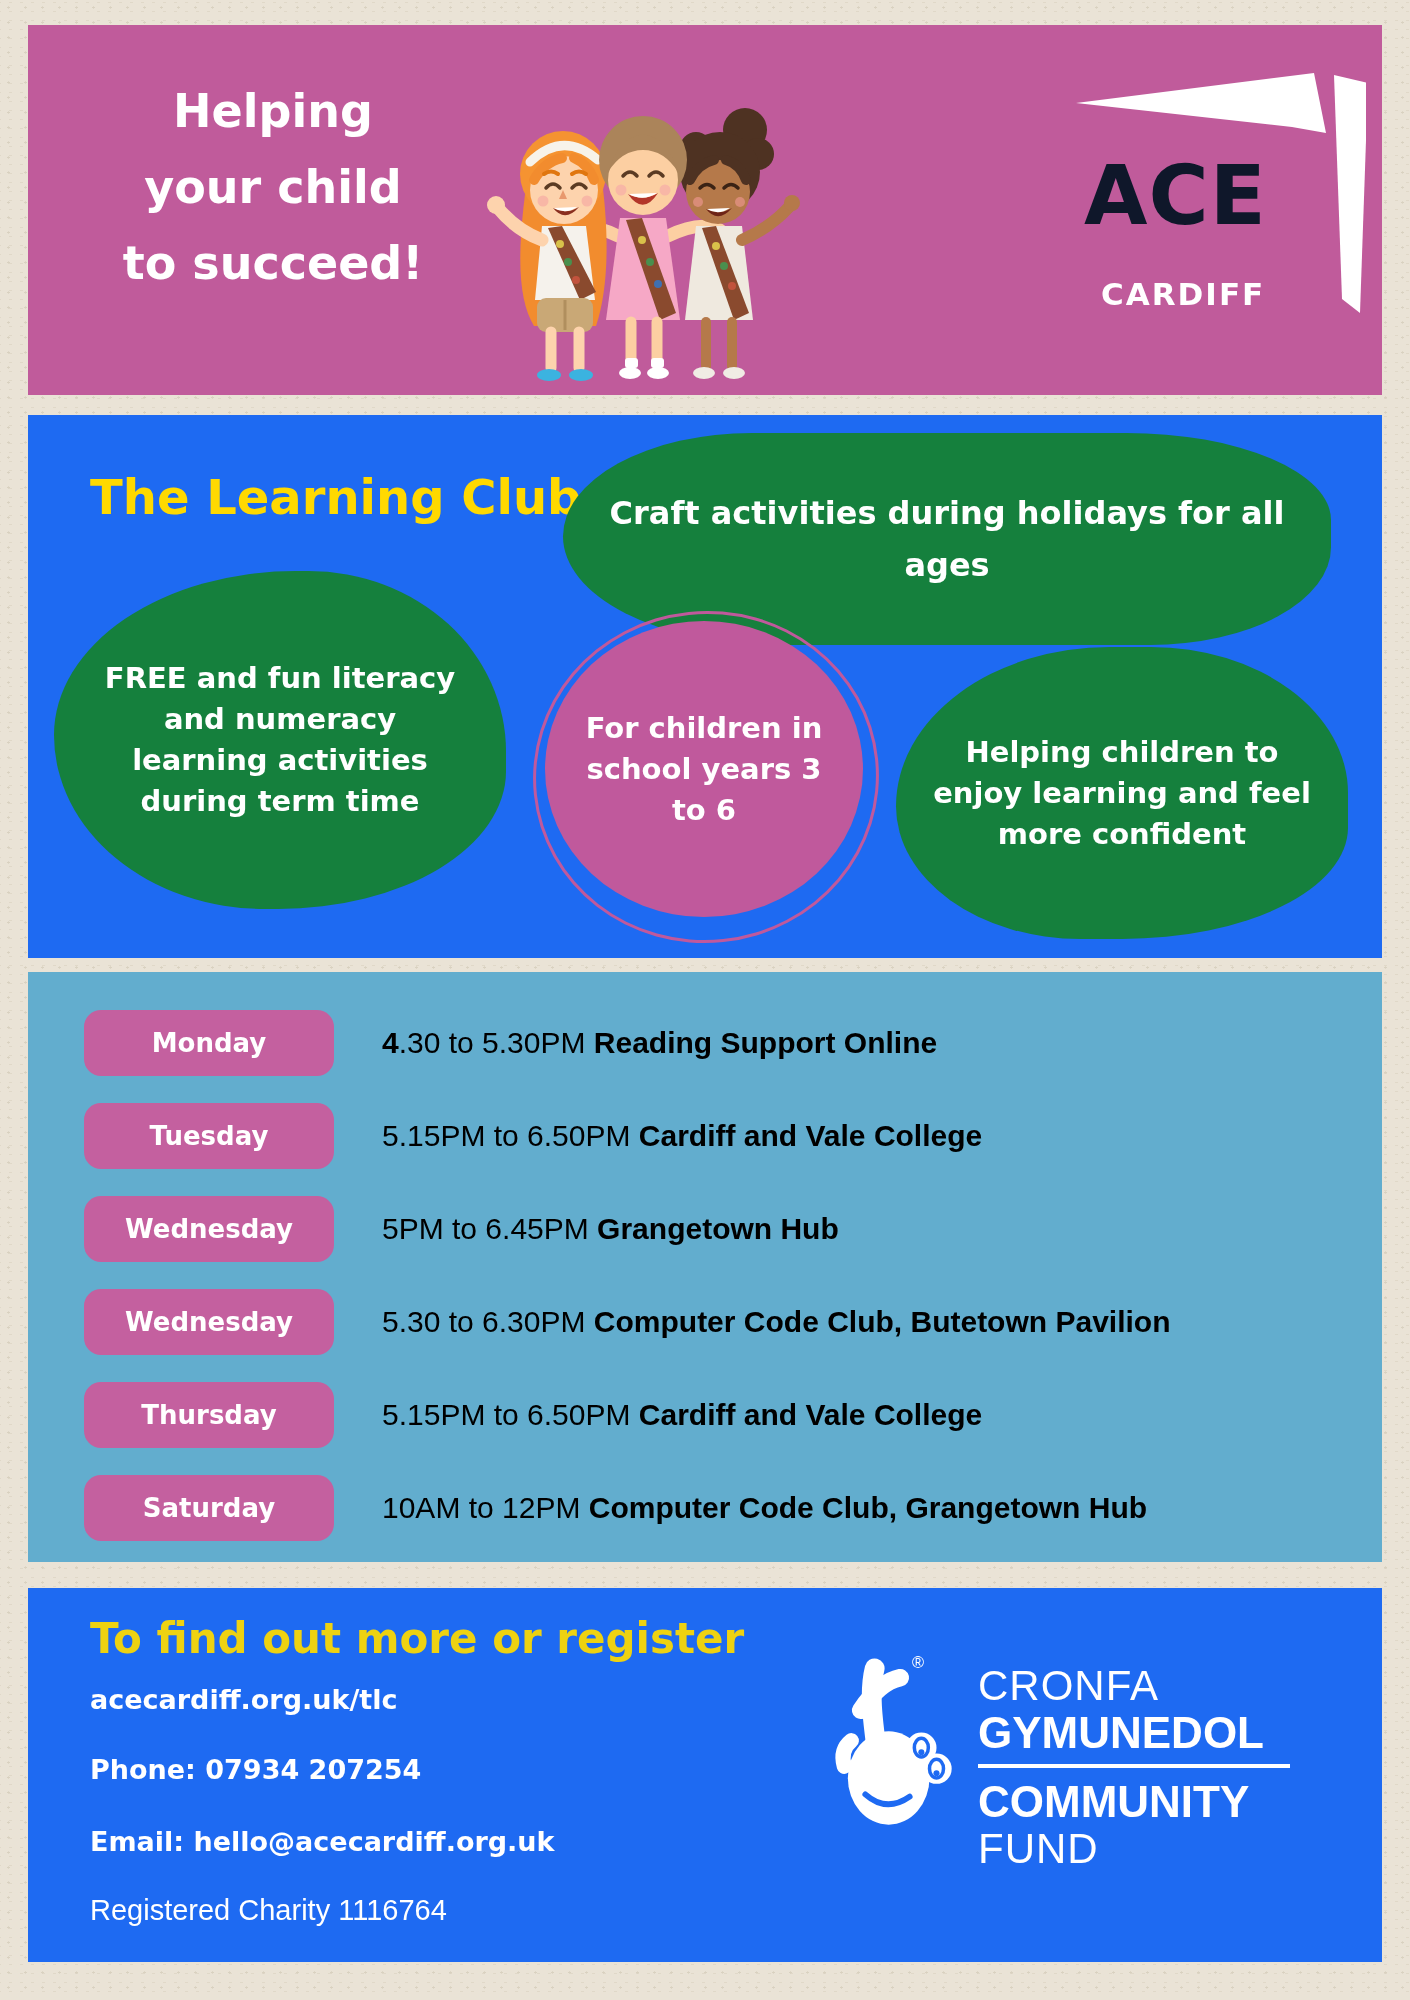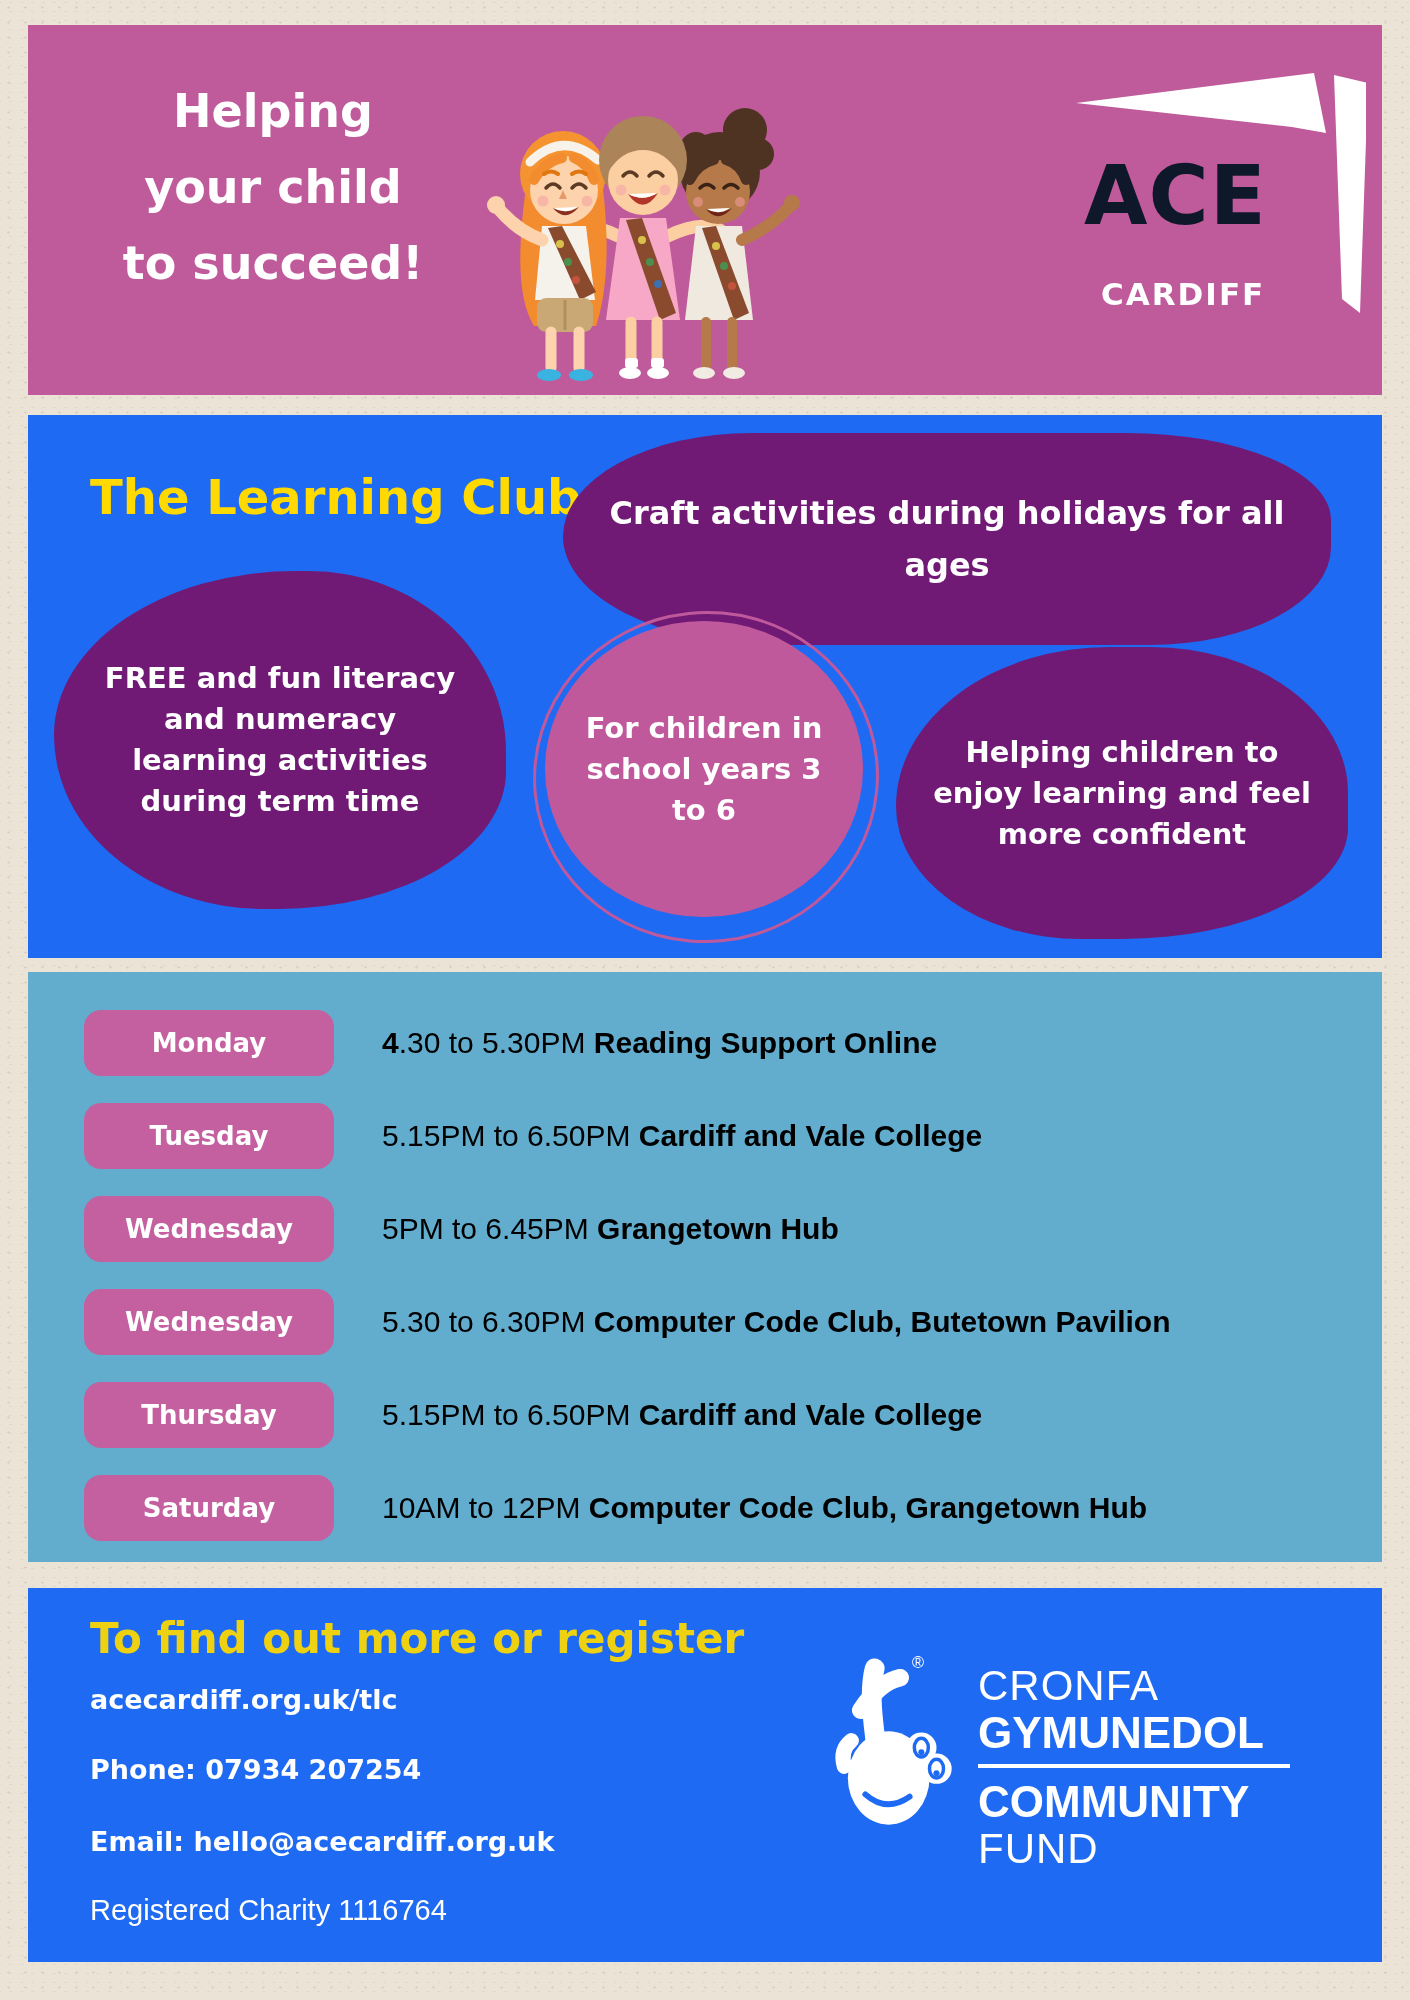--- a/index.html
+++ b/index.html
@@ -32,21 +32,21 @@
   .ace-city{
     position:absolute;left:45px;top:186px;color:#fff;
     font-family:"DejaVu Sans", sans-serif;font-weight:bold;font-size:31px;letter-spacing:2px;margin-top:23px;
   }
   
   .intro{top:415px;height:543px;background:#1e6af2;}
   .club-title{
     position:absolute;left:62px;top:38px;
     color:#ffd900;font-family:"DejaVu Sans", sans-serif;font-weight:bold;font-size:48px;margin-top:16px;
   }
-  .blob{position:absolute;background:#701a75;color:#fff;
+  .blob{position:absolute;background:#15803d;color:#fff;
     font-family:"DejaVu Sans", sans-serif;font-weight:bold;text-align:center;}
   .blob-craft{
     left:535px;top:18px;width:768px;height:212px;font-size:32px;line-height:52px;
     border-radius:48% 52% 46% 54% / 95% 80% 90% 100%;
     display:flex;align-items:center;justify-content:center;padding:0 40px;box-sizing:border-box;
   }
   .blob-free{
     left:26px;top:156px;width:452px;height:338px;font-size:29px;line-height:41px;
     border-radius:55% 45% 52% 48% / 50% 55% 42% 53%;
     display:flex;align-items:center;justify-content:center;padding:0 46px;box-sizing:border-box;

